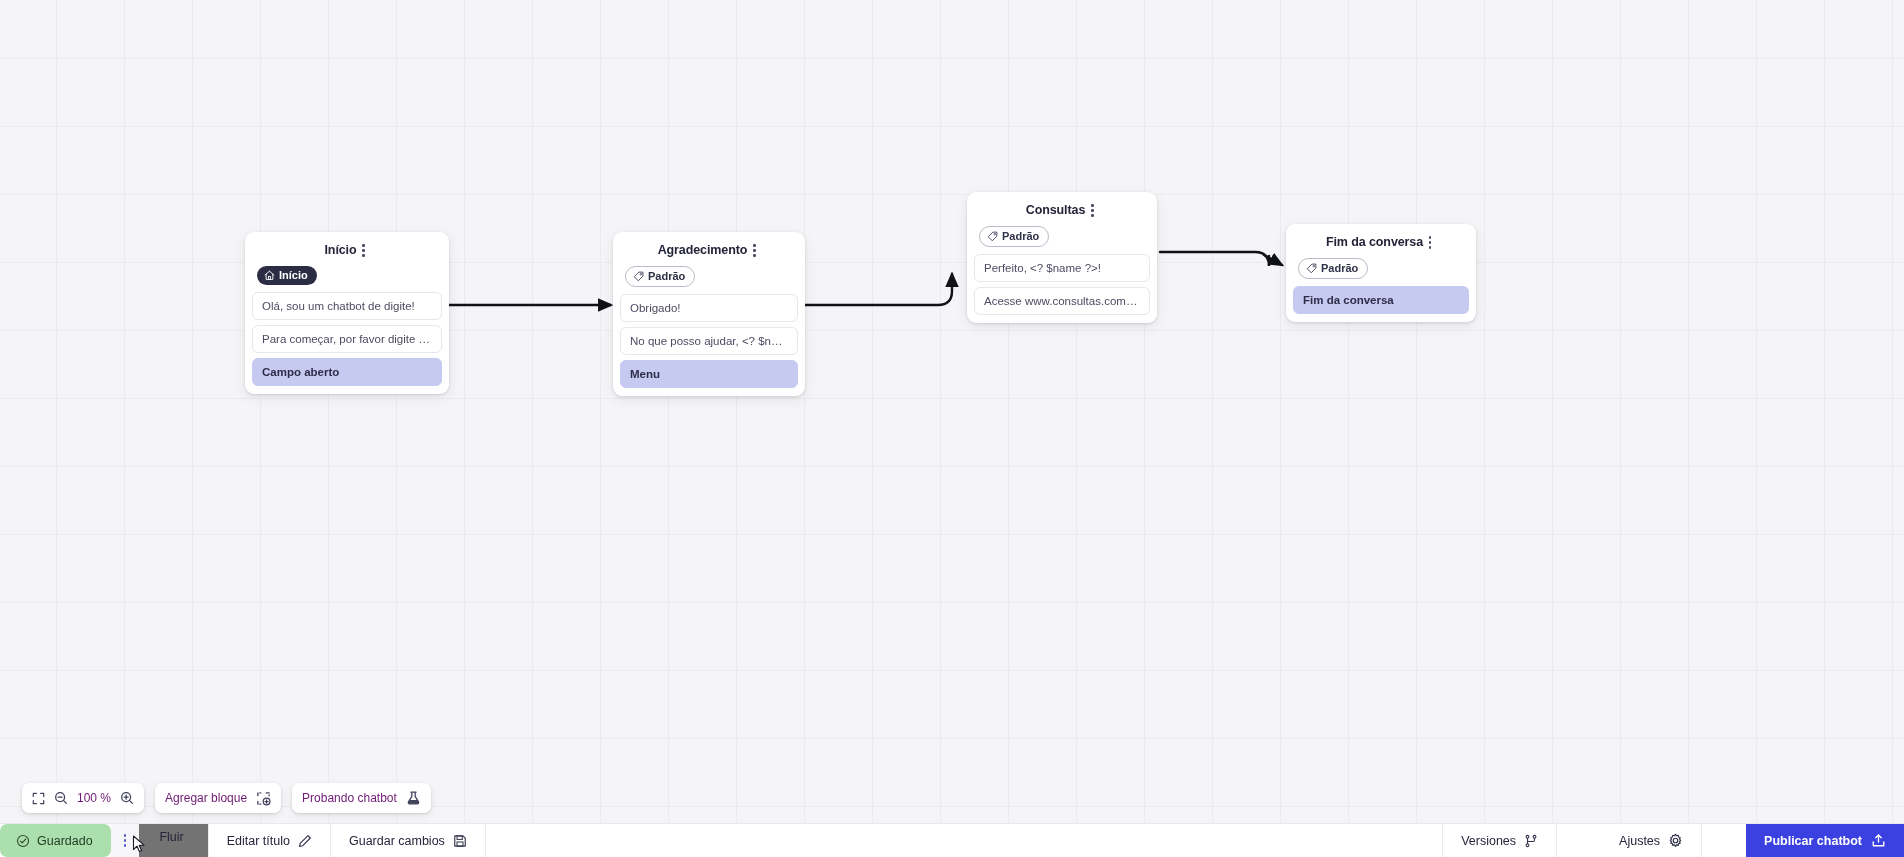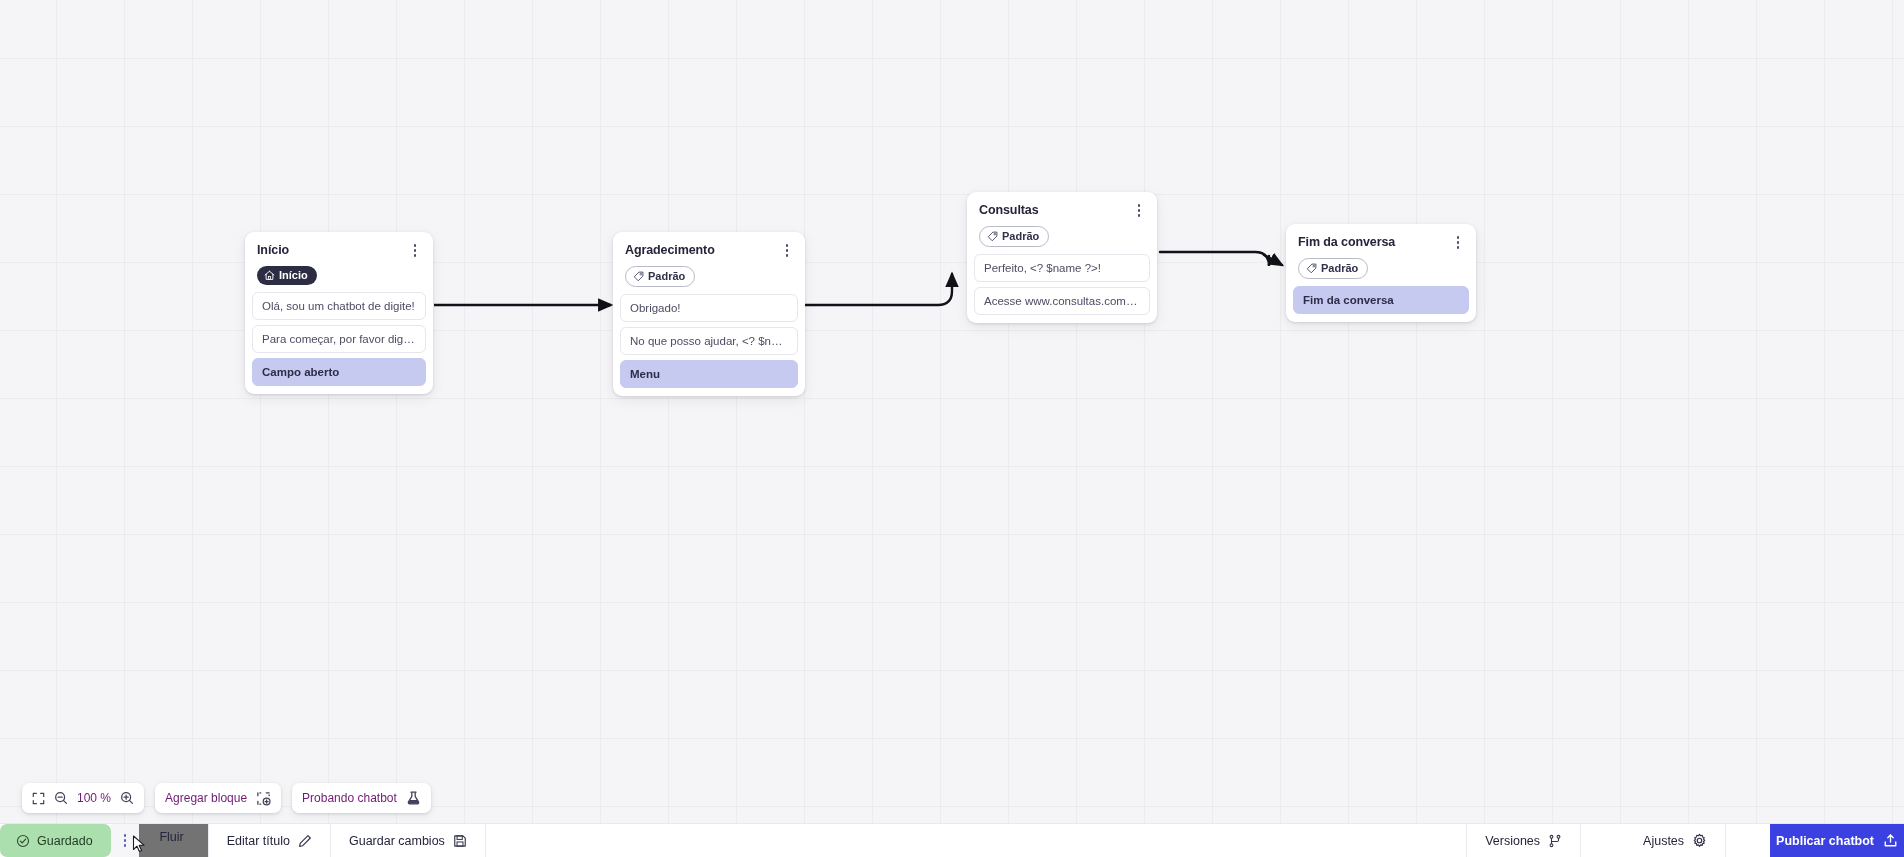--- a/index.html
+++ b/index.html
@@ -28,21 +28,21 @@
   
   .node {
     position: absolute;
     background: #ffffff;
     border-radius: 9px;
     box-shadow: 0 1px 3px rgba(16,16,40,0.13), 0 4px 14px rgba(16,16,40,0.07);
     padding: 7px 7px 8px 7px;
     user-select: none;
   }
   .node-head {
-    display: flex; align-items: flex-start; justify-content: space-between;
+    display: flex; align-items: flex-start; justify-content: center;
     padding: 3px 3px 0 5px;
   }
   .node-title {
     font-size: 12.5px; font-weight: bold; color: #24243a;
     letter-spacing: -0.1px; line-height: 15px; padding-top: 1px;
   }
   .kebab {
     width: 14px; height: 17px; display: flex; flex-direction: column;
     align-items: center; justify-content: center; gap: 2.5px;
     cursor: pointer; flex: none; margin-right: 1px;
@@ -114,21 +114,21 @@
     display: flex; flex-direction: column; align-items: center; justify-content: center;
     gap: 2.5px; padding: 0 13px; cursor: pointer; background: #f6f6f9;
   }
   .sb-kebab i { width: 2.8px; height: 2.8px; border-radius: 50%; background: #5858c4; display: block; }
   .sb-tab {
     display: flex; align-items: center; padding: 0 24px 8px 20px;
     background: #737373; cursor: pointer; border-right: 1px solid #eaeaf0;
   }
   .sb-publish {
     background: #3b41e0; color: #ffffff; font-weight: bold;
-    display: flex; align-items: center; gap: 9px; padding: 0 6px;
+    display: flex; align-items: center; gap: 9px; padding: 0 18px;
     cursor: pointer;
   }
   .cursor-arrow { position: absolute; left: 132px; bottom: 2px; pointer-events: none; }
 </style>
 </head>
 <body>
 
 <div id="app">
 
   <div id="canvas">
@@ -138,21 +138,21 @@
         <marker id="ah" markerWidth="7" markerHeight="7" refX="5.4" refY="3.1" orient="auto" markerUnits="strokeWidth">
           <path d="M0,0.3 L6.4,3.1 L0,5.9 Z" fill="#111118"></path>
         </marker>
       </defs>
       <path d="M 434,305 L 611,305" fill="none" stroke="#111118" stroke-width="2.4" marker-end="url(#ah)"></path>
       <path d="M 805,305 L 938,305 Q 952,305 952,291 L 952,274" fill="none" stroke="#111118" stroke-width="2.4" stroke-linecap="round" marker-end="url(#ah)"></path>
       <path d="M 1160,252 L 1255,252 Q 1269,252 1269,266 L 1269,256" fill="none" stroke="#111118" stroke-width="2.4" stroke-linecap="round"></path>
       <path d="M 1264,255 L 1282,265" fill="none" stroke="#111118" stroke-width="2.4" stroke-linecap="round" marker-end="url(#ah)"></path>
     </svg>
 
-    <div class="node" style="left:245px; top:232px; width:188px;">
+    <div class="node" style="left:245px; top:232px; width:204px;">
       <div class="node-head">
         <div class="node-title">Início</div>
         <div class="kebab">
           <i></i>
           <i></i>
           <i></i>
         </div>
       </div>
       <div class="badge-row">
         <span class="badge dark">

